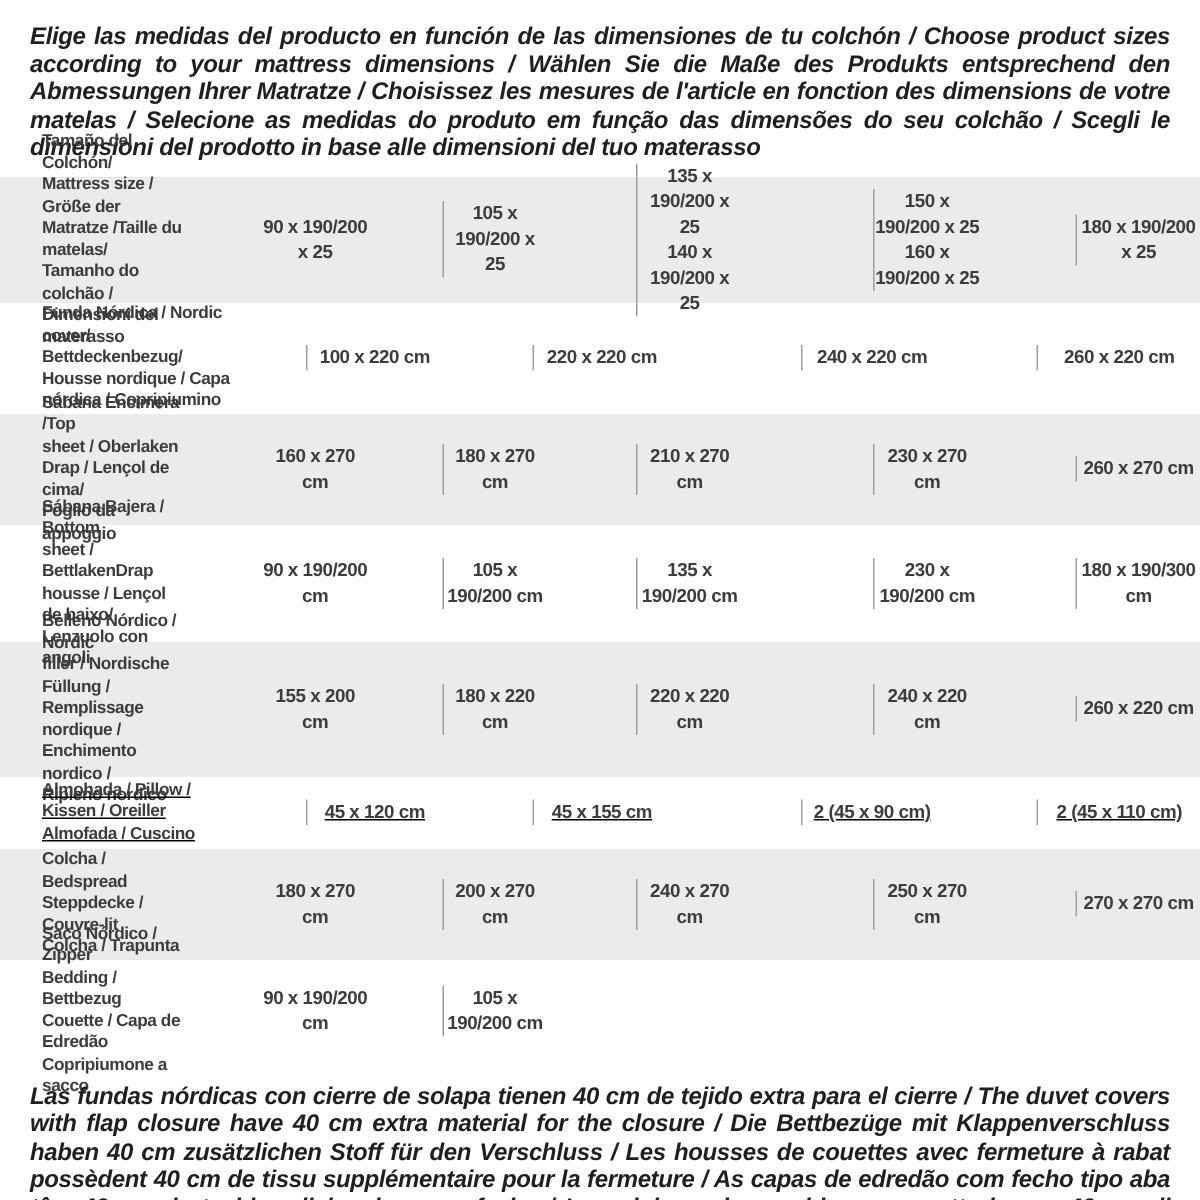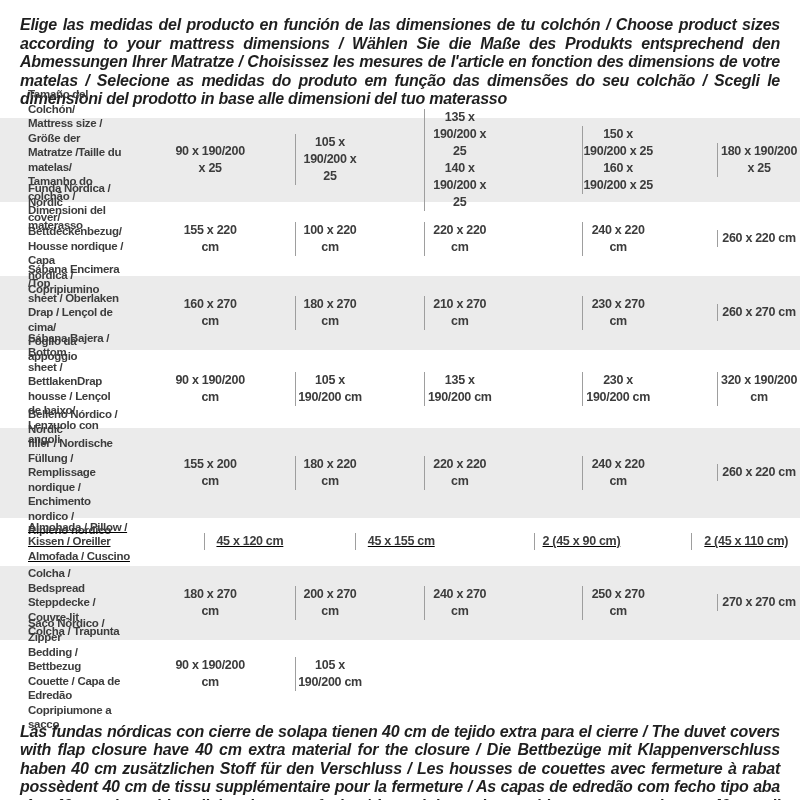--- a/index.html
+++ b/index.html
@@ -96,21 +96,20 @@
 140 x 190/200 x 25</div>
     <div class="cell value c4">150 x 190/200 x 25
 160 x 190/200 x 25</div>
     <div class="cell value c5">180 x 190/200 x 25</div>
   </div>
     <div class="t-row">
     <div class="cell label">Funda Nórdica /  Nordic
 cover/ Bettdeckenbezug/
 Housse nordique  / Capa
 nórdica / Copripiumino</div>
-    <div class="cell value c1">155 x 220 cm</div>
     <div class="cell value c2">100 x 220 cm</div>
     <div class="cell value c3">220 x 220 cm</div>
     <div class="cell value c4">240 x 220 cm</div>
     <div class="cell value c5">260 x 220 cm</div>
   </div>
     <div class="t-row shaded">
     <div class="cell label">Sábana Encimera /Top
 sheet / Oberlaken
 Drap / Lençol de cima/
 Foglio da appoggio</div>
@@ -122,21 +121,21 @@
   </div>
     <div class="t-row">
     <div class="cell label">Sábana Bajera / Bottom
 sheet / BettlakenDrap
 housse / Lençol de baixo/
 Lenzuolo con angoli</div>
     <div class="cell value c1">90 x 190/200 cm</div>
     <div class="cell value c2">105 x 190/200 cm</div>
     <div class="cell value c3">135 x 190/200 cm</div>
     <div class="cell value c4">230 x 190/200 cm</div>
-    <div class="cell value c5">320 x 190/200 cm</div>
+    <div class="cell value c5">180 x 190/300 cm</div>
   </div>
     <div class="t-row shaded">
     <div class="cell label">Belleno Nórdico / Nordic
 filler / Nordische Füllung /
 Remplissage nordique /
 Enchimento nordico /
 Ripieno nordico</div>
     <div class="cell value c1">155 x 200 cm</div>
     <div class="cell value c2">180 x 220 cm</div>
     <div class="cell value c3">220 x 220 cm</div>

